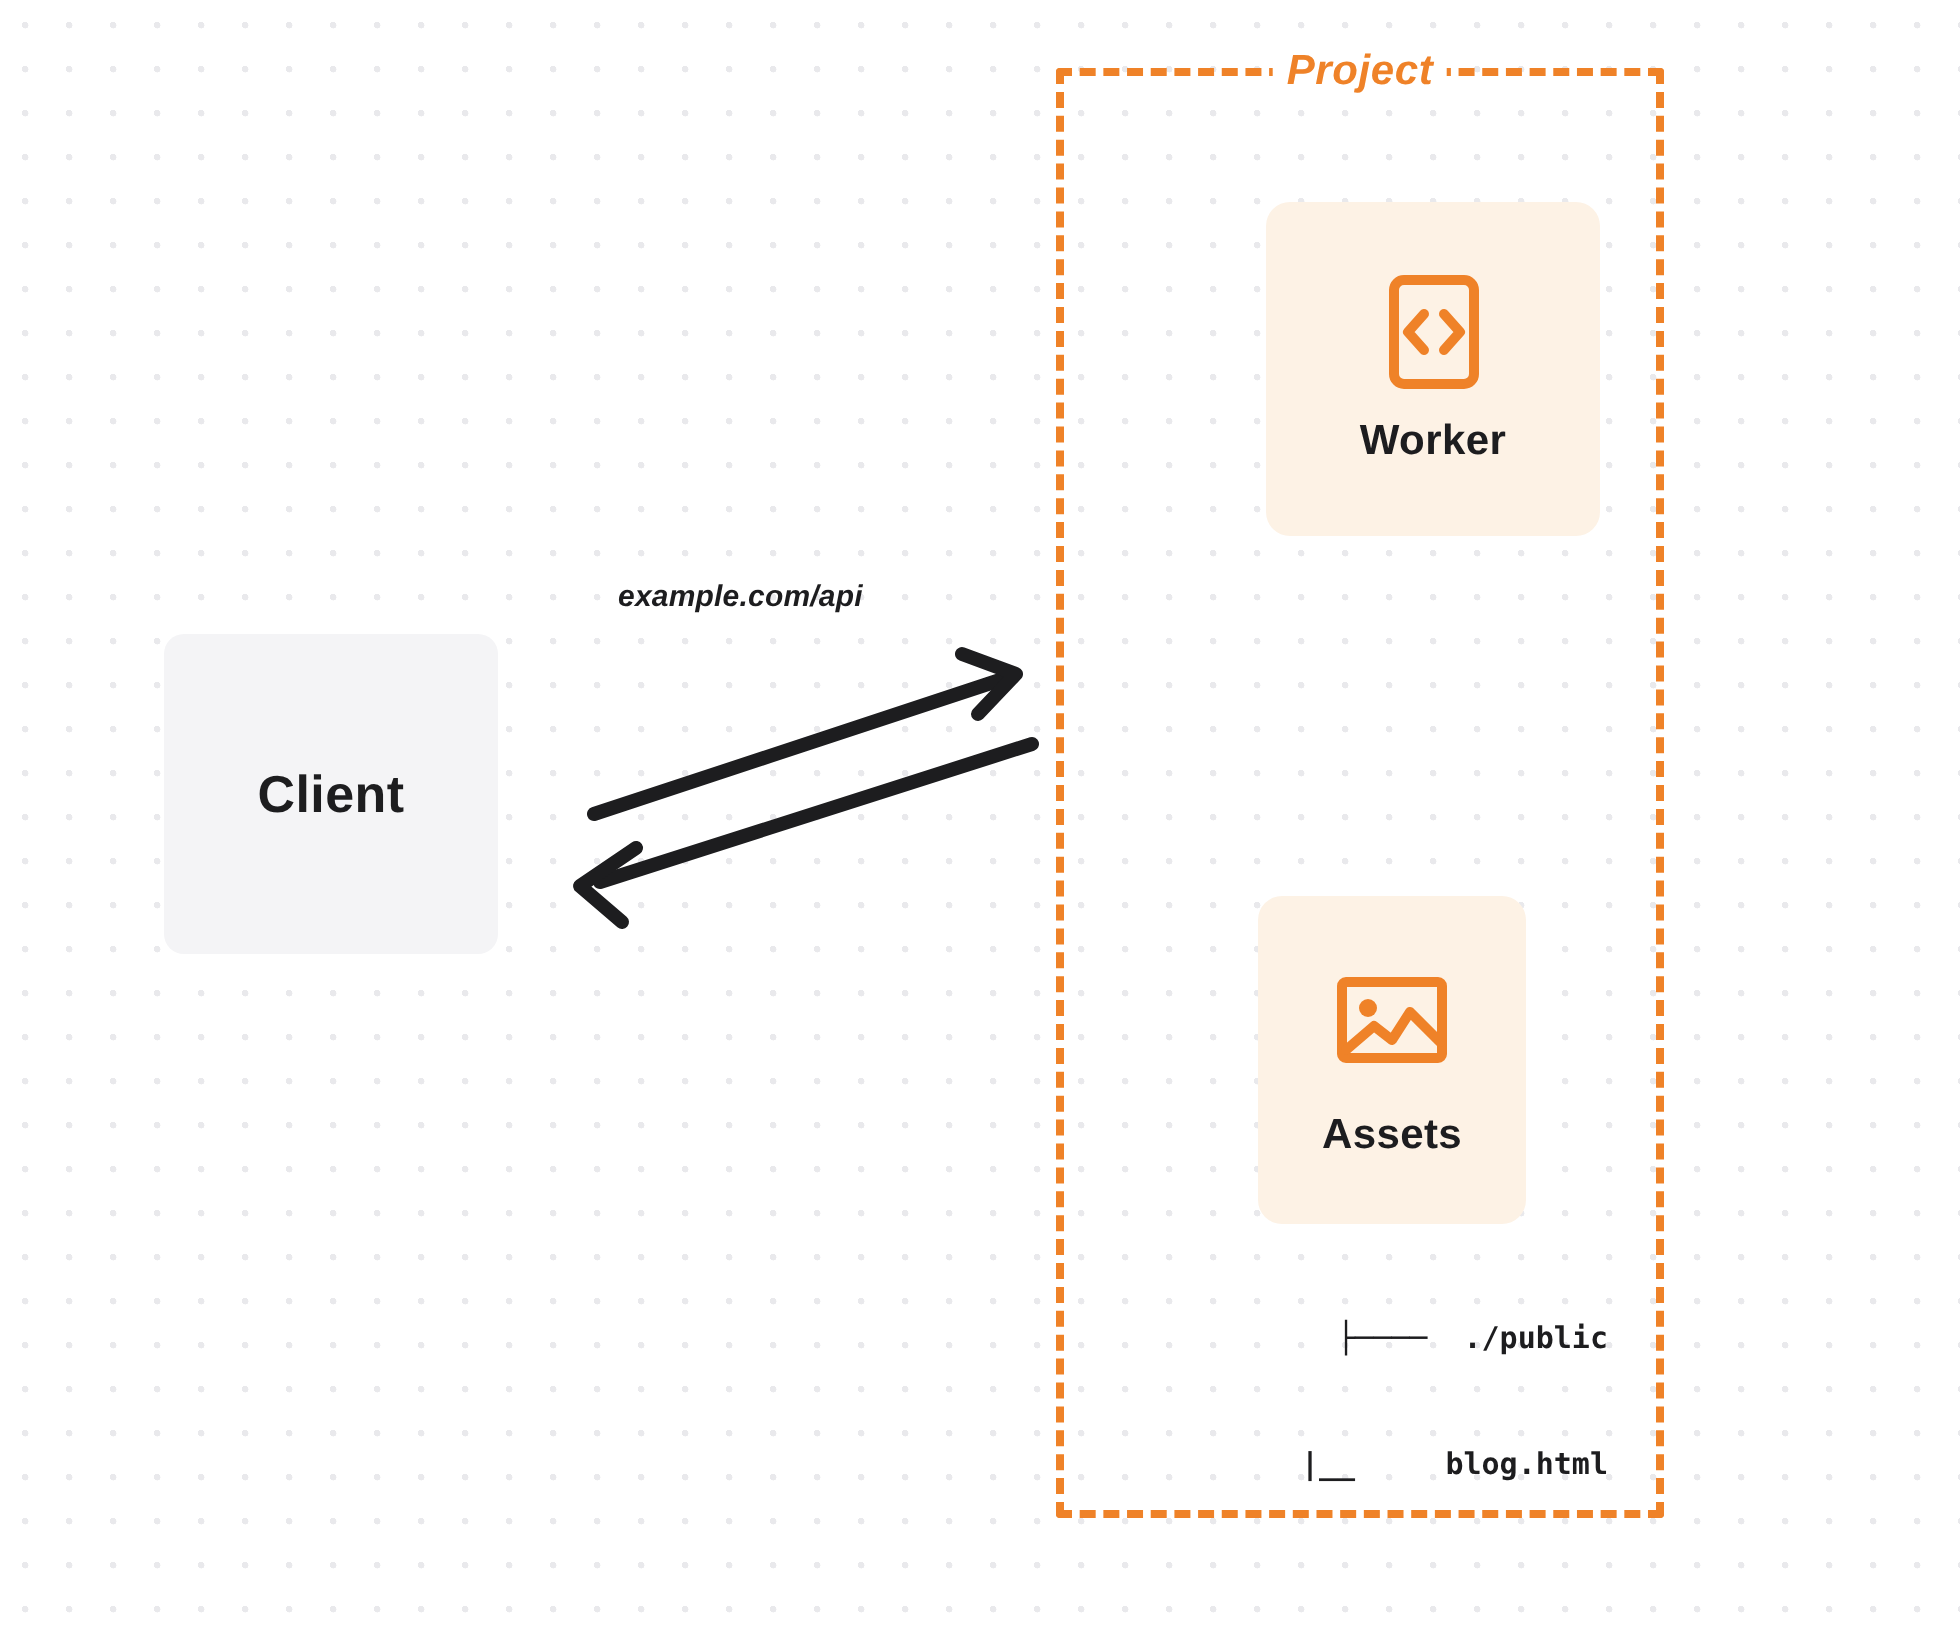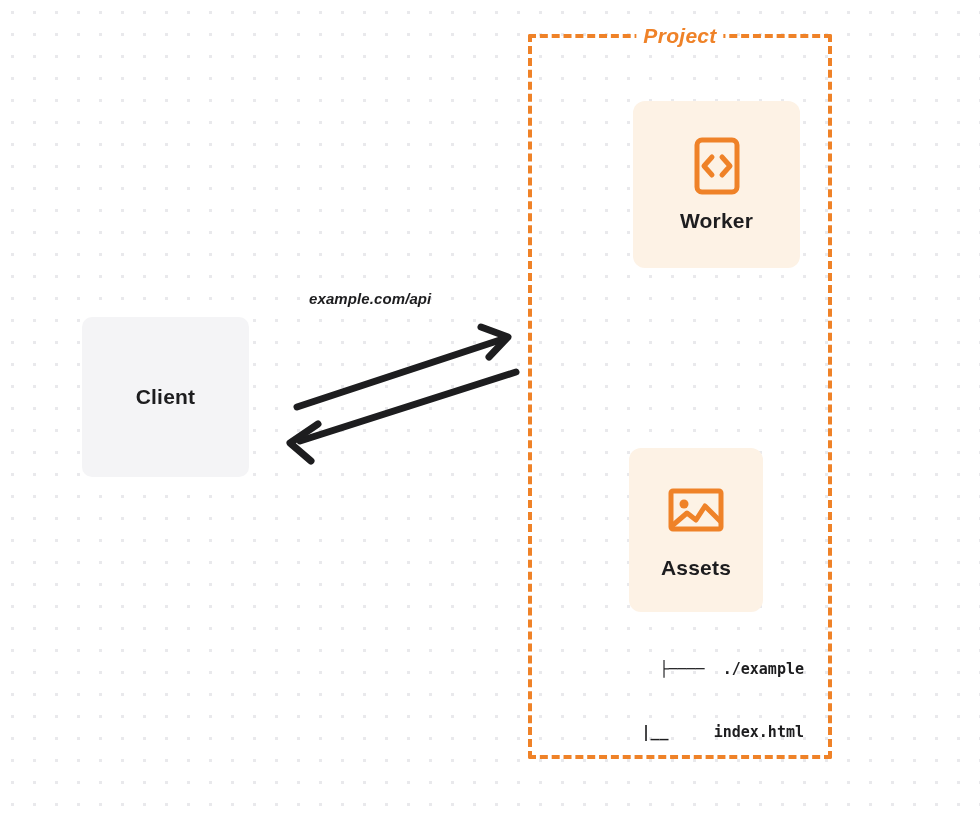--- a/index.html
+++ b/index.html
@@ -31,21 +31,21 @@
     top: 317px;
     width: 167px;
     height: 160px;
     background: #f4f4f6;
     border-radius: 10px;
     display: flex;
     align-items: center;
     justify-content: center;
   }
   .client-label {
-    font-size: 21px;
+    font-size: 26px;
     font-weight: bold;
     color: #1d1d1f;
     letter-spacing: 0.2px;
   }
 
   
   .project-group {
     position: absolute;
     left: 528px;
     top: 34px;
@@ -181,18 +181,18 @@
   <div class="node-card assets-card">
     <svg class="node-icon" viewBox="0 0 58 58">
       <rect x="4" y="11" width="50" height="38" rx="2" ry="2" fill="none" stroke="#ef8228" stroke-width="5"></rect>
       <circle cx="17" cy="24" r="4.5" fill="#ef8228"></circle>
       <polyline points="6,45 20,33 29,40 38,26 53,41" fill="none" stroke="#ef8228" stroke-width="5" stroke-linecap="round" stroke-linejoin="round"></polyline>
     </svg>
     <span class="node-label">Assets</span>
   </div>
 
   <div class="file-tree">
-    <span class="tree-row">├────  ./example</span>
-    <span class="tree-row">   |__     index.html</span>
+    <span class="tree-row">├────  ./public</span>
+    <span class="tree-row">   |__     blog.html</span>
     
   </div>
 
 </div>
 
 </body></html>

